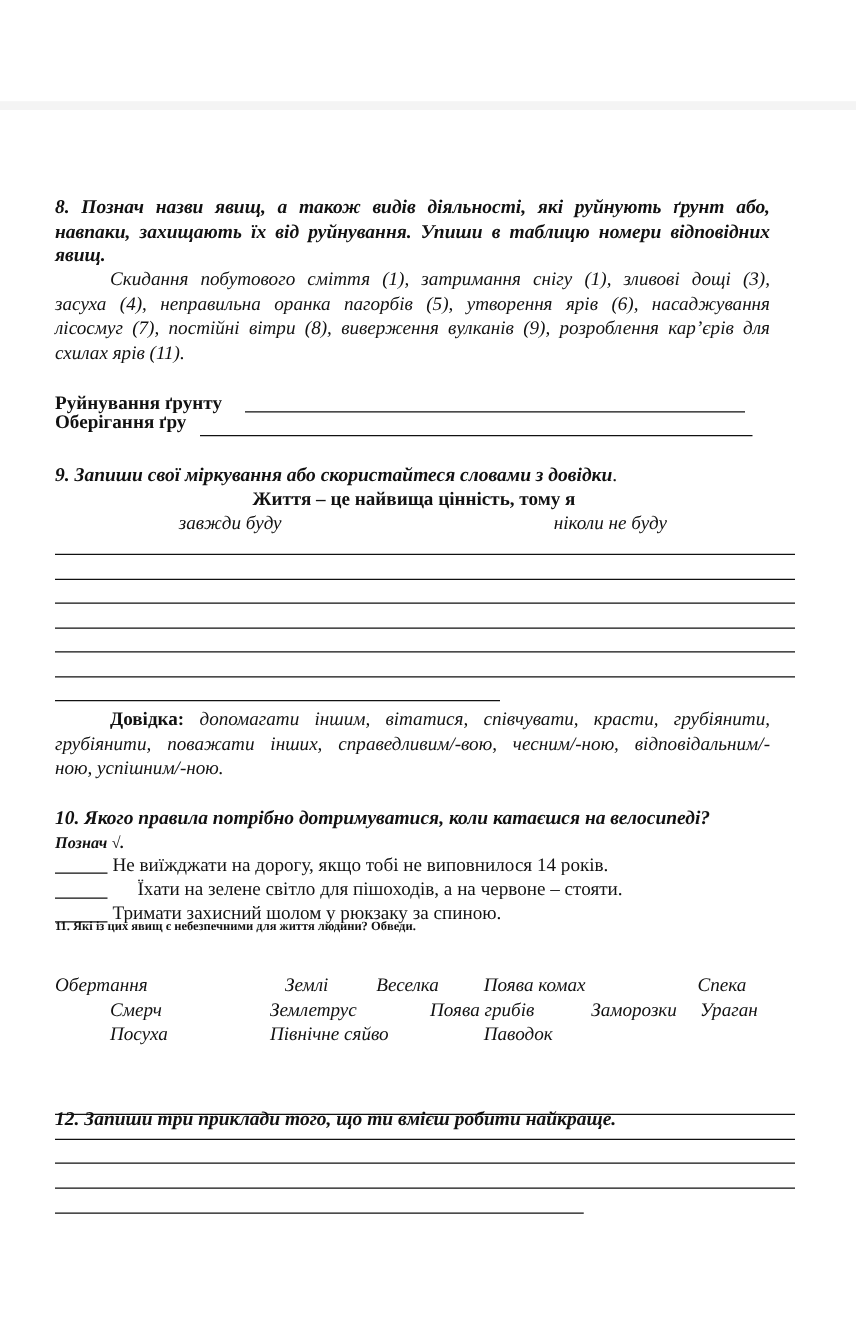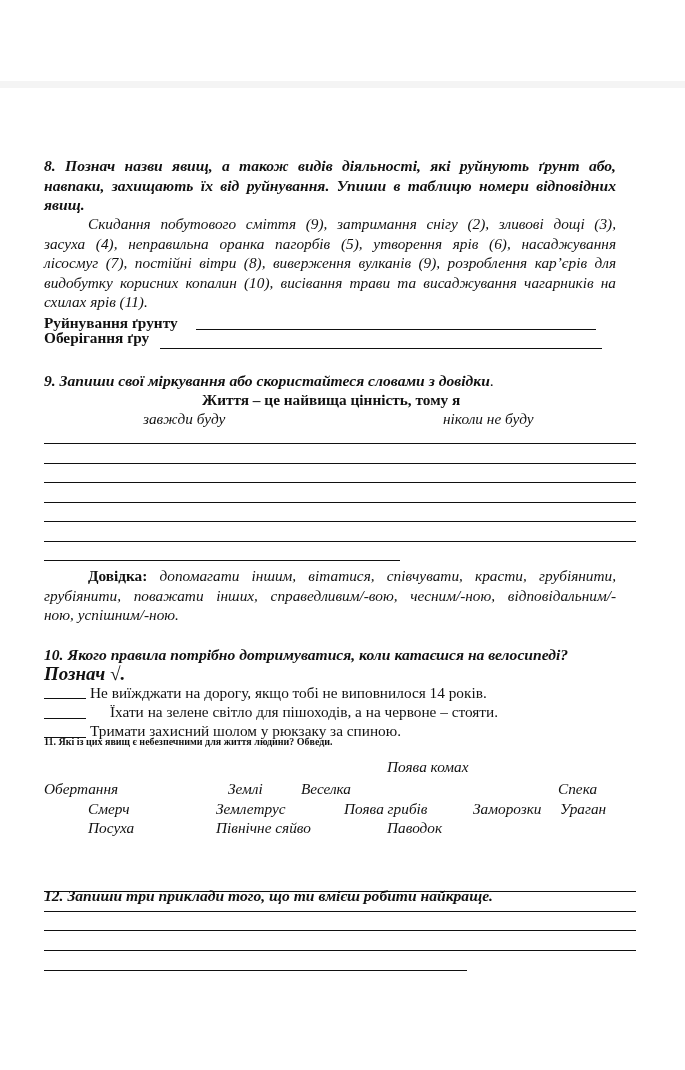--- a/index.html
+++ b/index.html
@@ -20,24 +20,23 @@
 <body>
 
 <div class="band"></div>
 
 <div class="just b i" style="top:156px; font-size:15.6px;font-family:Liberation Serif, serif;">
   <span class="row">8. Познач назви явищ, а також видів діяльності, які руйнують ґрунт або,</span>
   <span class="row">навпаки, захищають їх від руйнування. Упиши в таблицю номери відповідних</span>
   <span style="display:block">явищ.</span>
 </div>
 <div class="just i" style="top:214px;">
-  <span class="row" style="padding-left:44px">Скидання побутового сміття (9), затримання снігу (2), зливові дощі (3),</span>
+  <span class="row" style="padding-left:44px">Скидання побутового сміття (1), затримання снігу (1), зливові дощі (3),</span>
   <span class="row">засуха (4), неправильна оранка пагорбів (5), утворення ярів (6), насаджування</span>
   <span class="row">лісосмуг (7), постійні вітри (8), виверження вулканів (9), розроблення кар’єрів для</span>
-  <span class="row">видобутку корисних копалин (10), висівання трави та висаджування чагарників на</span>
   <span style="display:block">схилах ярів (11).</span>
 </div>
 <div class="txt b" style="top:313px;">Руйнування ґрунту</div>
 <div class="line" style="left:196px; top:329px; width:400px;"></div>
 <div class="txt b" style="top:328px;">Оберігання ґру</div>
 <div class="line" style="left:160px; top:348px; width:442px;"></div>
 
 <div class="txt b i" style="top:371px; font-size:15.6px;"><span>9. Запиши свої міркування або скористайтеся словами з довідки</span><span style="font-weight:normal;font-style:normal">.</span></div>
 <div class="abs b" style="left:202px; top:390px; line-height:19.5px; white-space:nowrap;">Життя – це найвища цінність, тому я</div>
 <div class="abs i" style="left:143px; top:409px; line-height:19.5px; white-space:nowrap;">завжди буду</div>
@@ -51,34 +50,34 @@
 <div class="line" style="left:44px; top:541px; width:592px;"></div>
 <div class="line" style="left:44px; top:560px; width:356px;"></div>
 
 <div class="just" style="top:566px;">
   <span class="row" style="padding-left:44px"><b>Довідка:</b> <i>допомагати іншим, вітатися, співчувати, красти, грубіянити,</i></span>
   <span class="row i">грубіянити, поважати інших, справедливим/-вою, чесним/-ною, відповідальним/-</span>
   <span class="i" style="display:block">ною, успішним/-ною.</span>
 </div>
 
 <div class="txt b i" style="top:645px; font-size:15.6px;">10. Якого правила потрібно дотримуватися, коли катаєшся на велосипеді?</div>
-<div class="txt b i" style="top:664px; font-size:19px;">Познач √.</div>
+<div class="txt b i" style="top:664px; font-size:13px;">Познач √.</div>
 
 <div class="line" style="left:44px; top:698px; width:42px;"></div>
 <div class="abs" style="left:90px; top:683px; line-height:19.5px; white-space:nowrap;">Не виїжджати на дорогу, якщо тобі не виповнилося 14 років.</div>
 <div class="line" style="left:44px; top:718px; width:42px;"></div>
 <div class="abs" style="left:90px; top:702px; line-height:19.5px; white-space:nowrap;margin-left:20px;">Їхати на зелене світло для пішоходів, а на червоне – стояти.</div>
 <div class="line" style="left:44px; top:737px; width:42px;"></div>
 <div class="abs" style="left:90px; top:721px; line-height:19.5px; white-space:nowrap;">Тримати захисний шолом у рюкзаку за спиною.</div>
 
 <div class="txt b" style="top:732px; font-size:10px;">11. Які із цих явищ є небезпечними для життя людини? Обведи.</div>
 <div class="abs i" style="left:44px; top:779px; line-height:19.5px;">Обертання</div>
 <div class="abs i" style="left:228px; top:779px; line-height:19.5px;">Землі</div>
 <div class="abs i" style="left:301px; top:779px; line-height:19.5px;">Веселка</div>
-<div class="abs i" style="left:387px; top:757px; line-height:19.5px; white-space:nowrap;">Поява комах</div>
+<div class="abs i" style="left:387px; top:779px; line-height:19.5px; white-space:nowrap;">Поява комах</div>
 <div class="abs i" style="left:558px; top:779px; line-height:19.5px;">Спека</div>
 <div class="abs i" style="left:88px; top:799px; line-height:19.5px;">Смерч</div>
 <div class="abs i" style="left:216px; top:799px; line-height:19.5px;">Землетрус</div>
 <div class="abs i" style="left:344px; top:799px; line-height:19.5px; white-space:nowrap;">Поява грибів</div>
 <div class="abs i" style="left:473px; top:799px; line-height:19.5px;">Заморозки</div>
 <div class="abs i" style="left:560px; top:799px; line-height:19.5px;">Ураган</div>
 <div class="abs i" style="left:88px; top:818px; line-height:19.5px;">Посуха</div>
 <div class="abs i" style="left:216px; top:818px; line-height:19.5px; white-space:nowrap;">Північне сяйво</div>
 <div class="abs i" style="left:387px; top:818px; line-height:19.5px;">Паводок</div>
 

